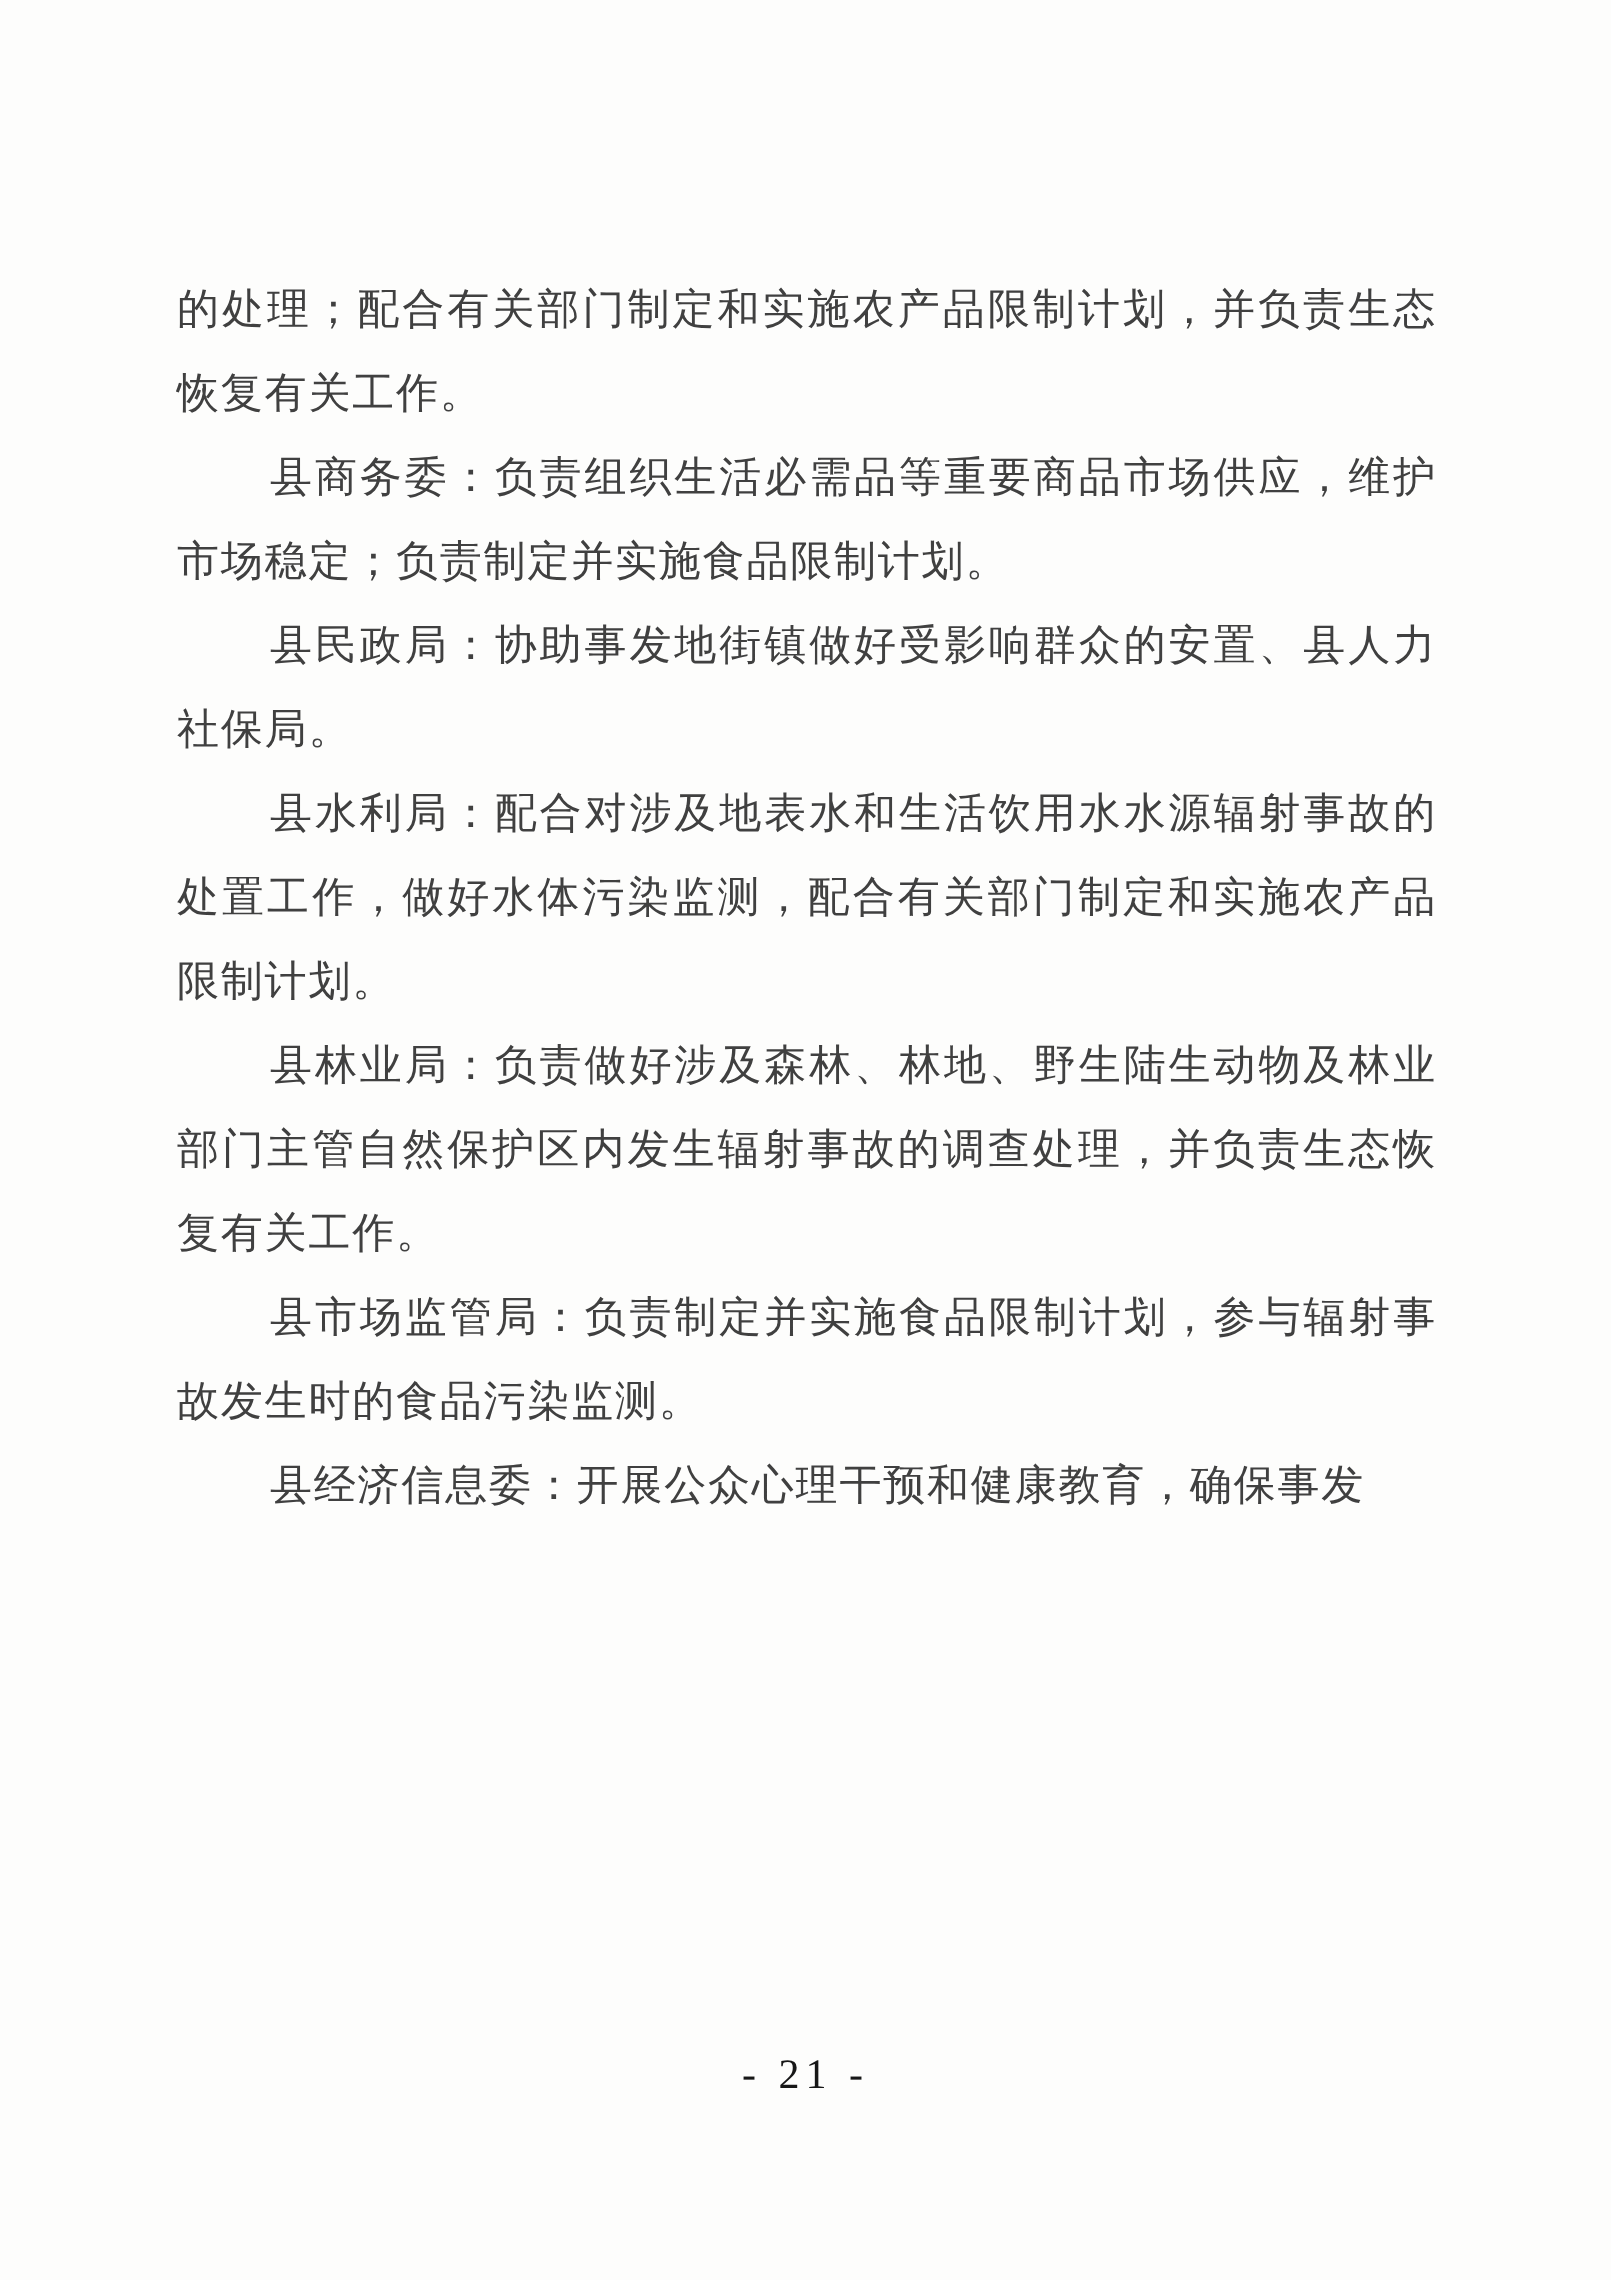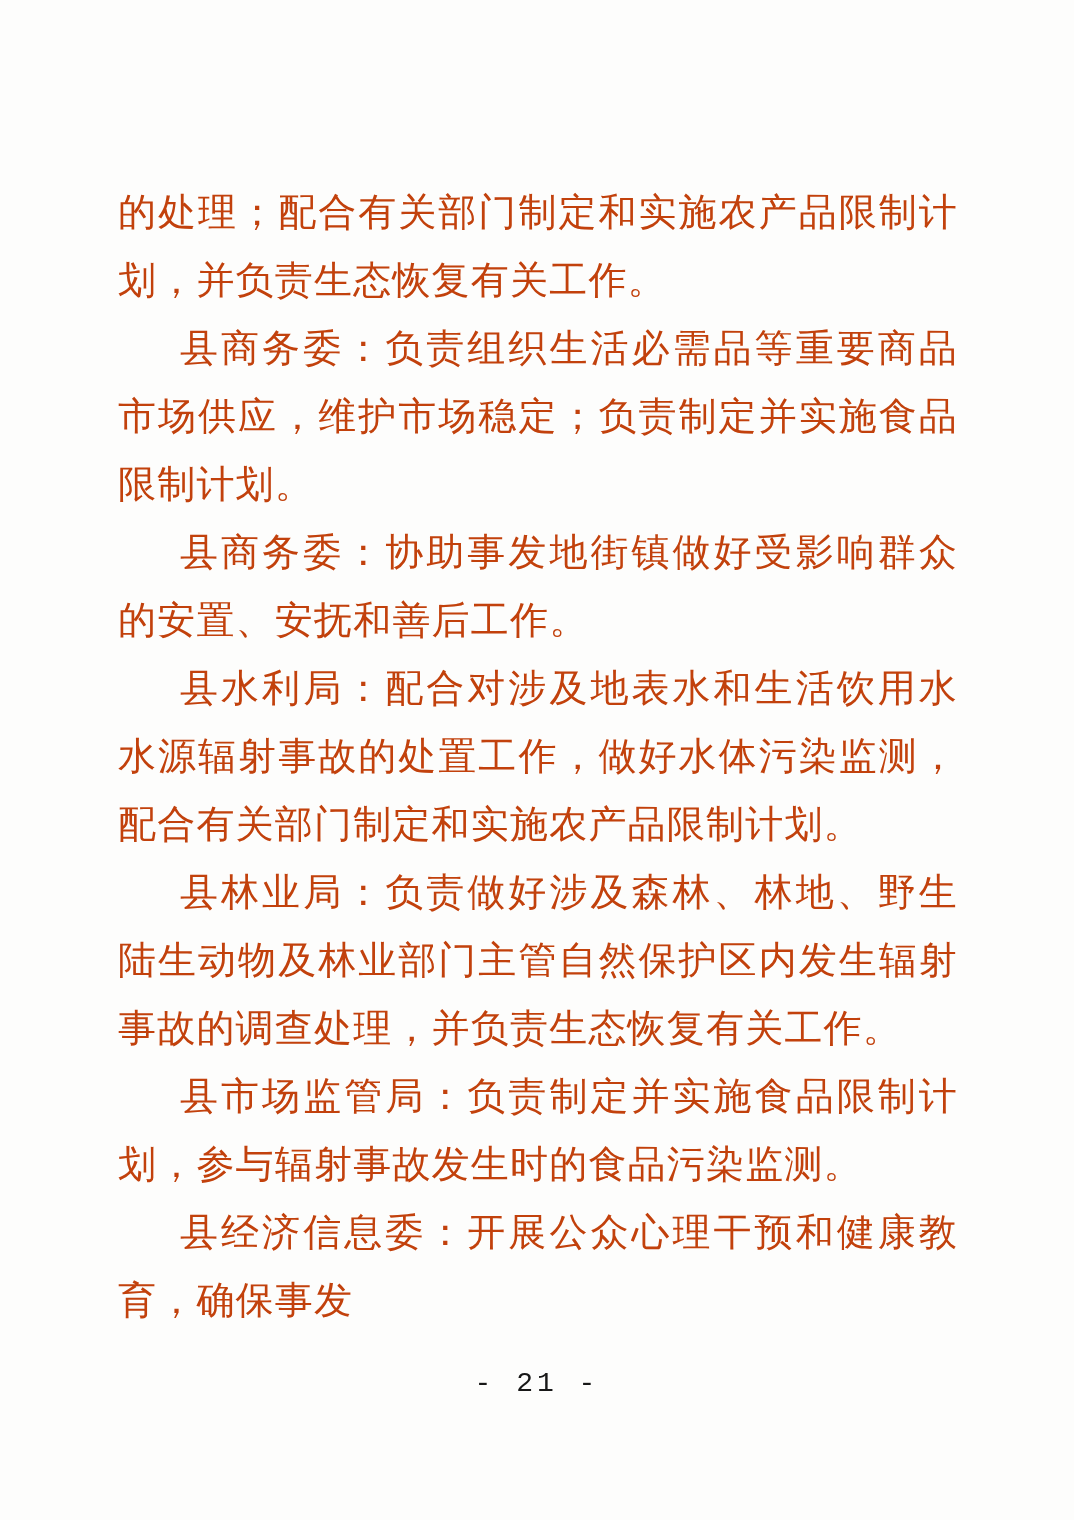--- a/index.html
+++ b/index.html
@@ -23,53 +23,53 @@
     background: #fdfdfc;
     overflow: hidden;
   }
   .content {
     position: absolute;
     left: 118px;
     top: 178px;
     width: 840px;
   }
   .para {
-    font-size: 38px;
-    line-height: 68px;
+    font-size: 28px;
+    line-height: 56px;
     letter-spacing: 1.2px;
     text-align: justify;
     text-justify: inter-ideograph;
     margin: 0 0 0 0;
     white-space: pre-wrap;
     word-break: break-all;
     font-family: "DejaVu Serif", serif;
-    color: #c2410c;
+    color: #404040;
   }
   .indent {
     text-indent: 62px;
   }
   .footer {
     position: absolute;
     left: 0;
     top: 1368px;
     width: 1074px;
     text-align: center;
     font-size: 28px;
     letter-spacing: 4px;
-    font-family: Liberation Mono, monospace;
+    font-family: Liberation Serif, serif;
     color: #171717;
   }
 </style>
 </head>
 <body>
 
 <div class="page">
   <div class="content">
     <p class="para">的处理；配合有关部门制定和实施农产品限制计划，并负责生态恢复有关工作。</p>
     <p class="para indent">县商务委：负责组织生活必需品等重要商品市场供应，维护市场稳定；负责制定并实施食品限制计划。</p>
-    <p class="para indent">县商务委：协助事发地街镇做好受影响群众的安置、安抚和善后工作。</p>
+    <p class="para indent">县民政局：协助事发地街镇做好受影响群众的安置、县人力社保局。</p>
     <p class="para indent">县水利局：配合对涉及地表水和生活饮用水水源辐射事故的处置工作，做好水体污染监测，配合有关部门制定和实施农产品限制计划。</p>
     <p class="para indent">县林业局：负责做好涉及森林、林地、野生陆生动物及林业部门主管自然保护区内发生辐射事故的调查处理，并负责生态恢复有关工作。</p>
     <p class="para indent">县市场监管局：负责制定并实施食品限制计划，参与辐射事故发生时的食品污染监测。</p>
     <p class="para indent">县经济信息委：开展公众心理干预和健康教育，确保事发</p>
   </div>
   <div class="footer">- 21 -</div>
 </div>
 
 </body></html>

